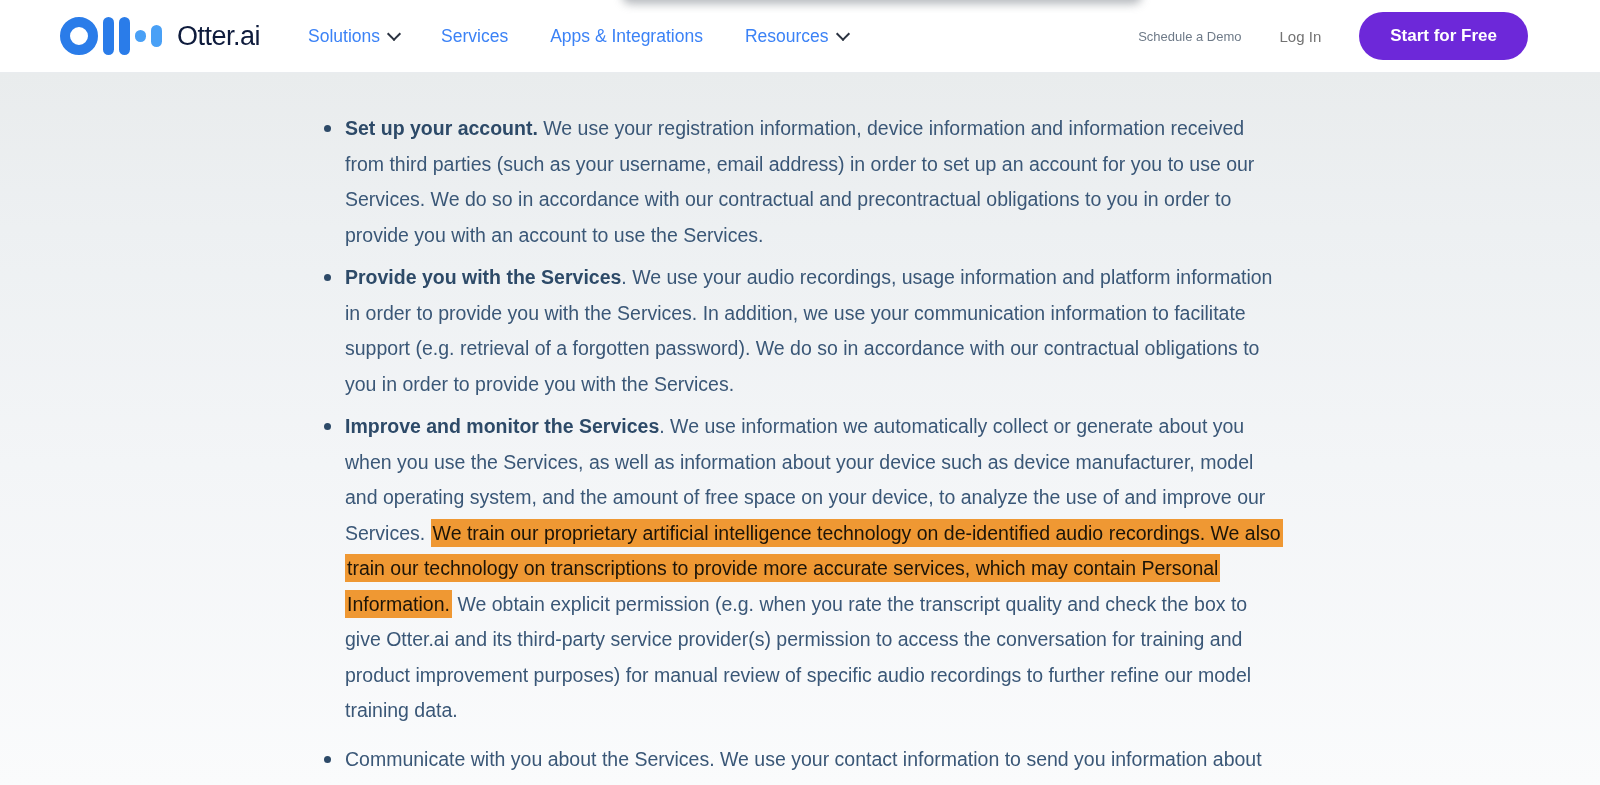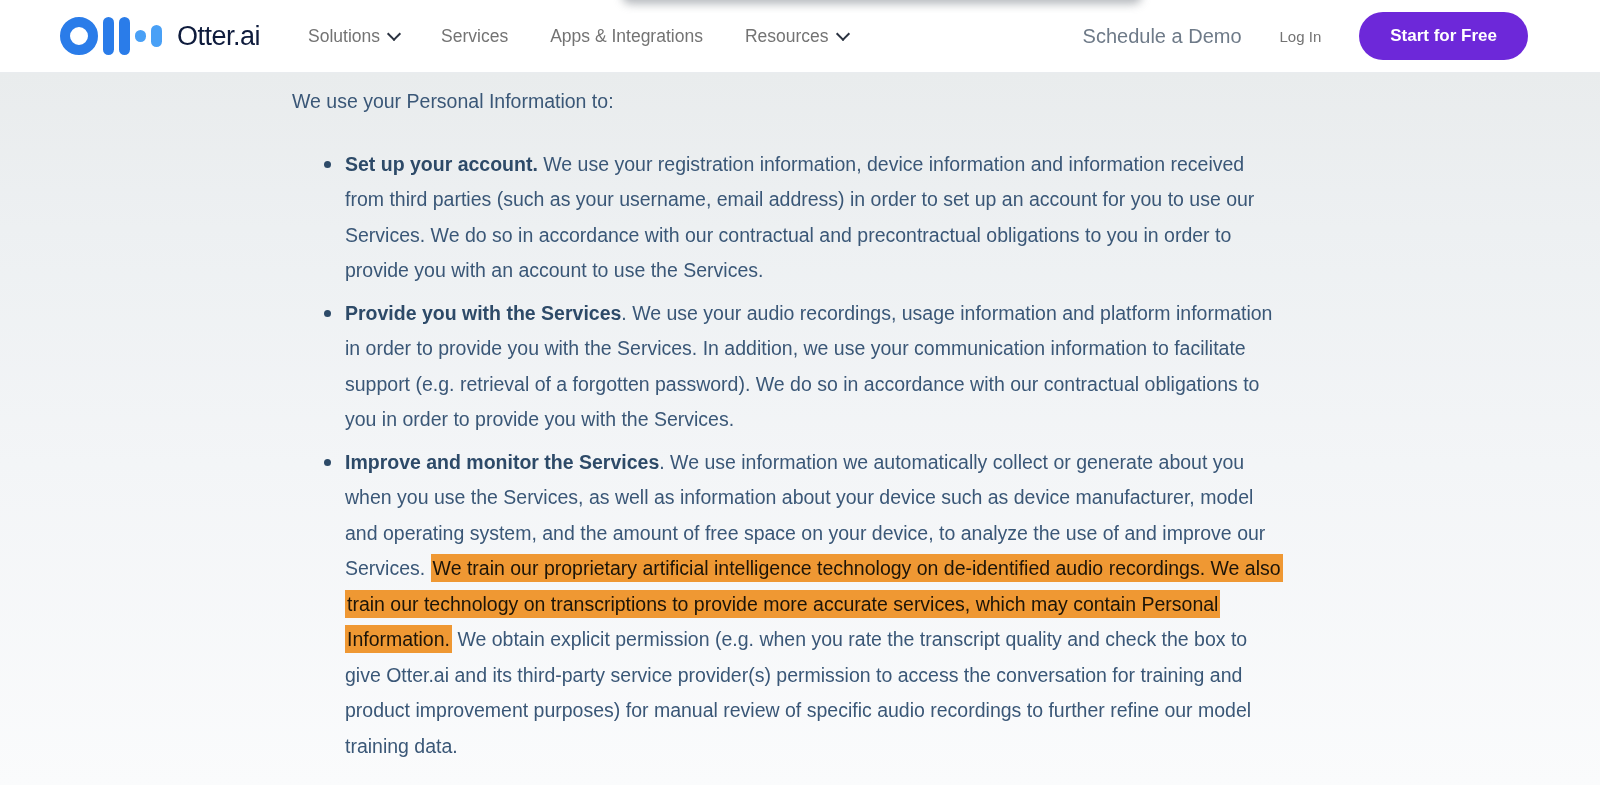--- a/index.html
+++ b/index.html
@@ -21,26 +21,26 @@
   .logo { display:flex; align-items:center; gap:15px; margin-left:60px; position:relative; cursor:pointer; }
   .logo-mark { display:flex; align-items:center; gap:5px; height:40px; }
   .o-ring { width:38px; height:38px; border:10px solid #2a7ce9; border-radius:50%; box-sizing:border-box; }
   .bar { width:11px; border-radius:6px; background:#2a7ce9; }
   .bar-tall { height:38px; }
   .bar-dot  { height:12px; background:#49a0f6; }
   .bar-med  { height:22px; background:#49a0f6; }
   .logo-text { font-size:27px; font-weight:400; color:#0e1b3c; letter-spacing:-0.5px; }
 
   .nav { display:flex; align-items:center; gap:42px; margin-left:48px; position:relative; }
-  .nav-item { display:flex; align-items:center; gap:9px; font-size:17.5px; font-weight:500; color:#737373; cursor:pointer; }
+  .nav-item { display:flex; align-items:center; gap:9px; font-size:17.5px; font-weight:500; color:#3b82f6; cursor:pointer; }
   .chev { width:8px; height:8px; border-right:2px solid #2a3240; border-bottom:2px solid #2a3240;
           transform:rotate(45deg); margin-top:-4px; }
 
   .header-right { margin-left:auto; margin-right:72px; display:flex; align-items:center; gap:38px; position:relative; }
-  .link-muted { font-size:20px; color:#6e7a88; cursor:pointer; }
+  .link-muted { font-size:13px; color:#6e7a88; cursor:pointer; }
   .link-login { font-size:15px; color:#737373; cursor:pointer; }
   .btn-primary {
     background:#6d28d9; color:#ffffff; font-family:"Liberation Sans",sans-serif;
     font-size:17px; font-weight:700; padding:14px 31px; border-radius:28px; border:none; cursor:pointer;
   }
 
   
   .main {
     position:absolute; top:72px; left:0; width:1600px; height:713px; overflow:hidden;
     background:linear-gradient(180deg,#e9eced 0%, #edf0f2 22%, #f3f5f7 55%, #fafbfc 100%);
@@ -102,21 +102,20 @@
     <div class="header-right">
       <span class="link-muted">Schedule a Demo</span>
       <span class="link-login">Log In</span>
       <button class="btn-primary">Start for Free</button>
     </div>
   </div>
 
   <div class="main">
     <div class="content">
 
-      <p class="intro">We use your Personal Information to:</p>
 
       <ul class="bullet-list">
 
         <li>
           <span class="bold-lead">Set up your account.</span><span> We use your registration information, device information and information received from third parties (such as your username, email address) in order to set up an account for you to use our Services. We do so in accordance with our contractual and precontractual obligations to you in order to provide you with an account to use the Services.</span>
         </li>
 
         <li>
           <span class="bold-lead">Provide you with the Services</span><span>. We use your audio recordings, usage information and platform information in order to provide you with the Services. In addition, we use your communication information to facilitate support (e.g. retrieval of a forgotten password). We do so in accordance with our contractual obligations to you in order to provide you with the Services.</span>
         </li>

